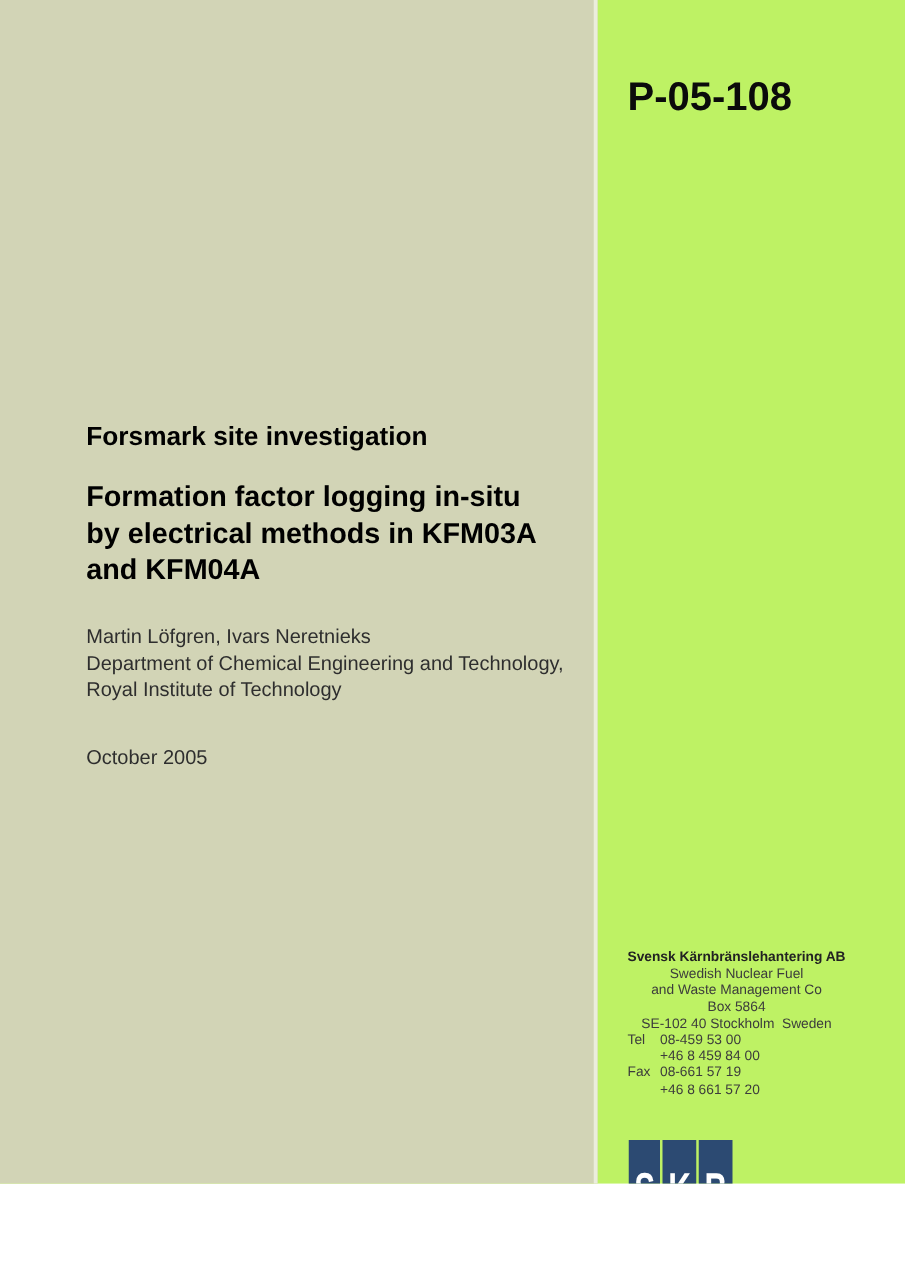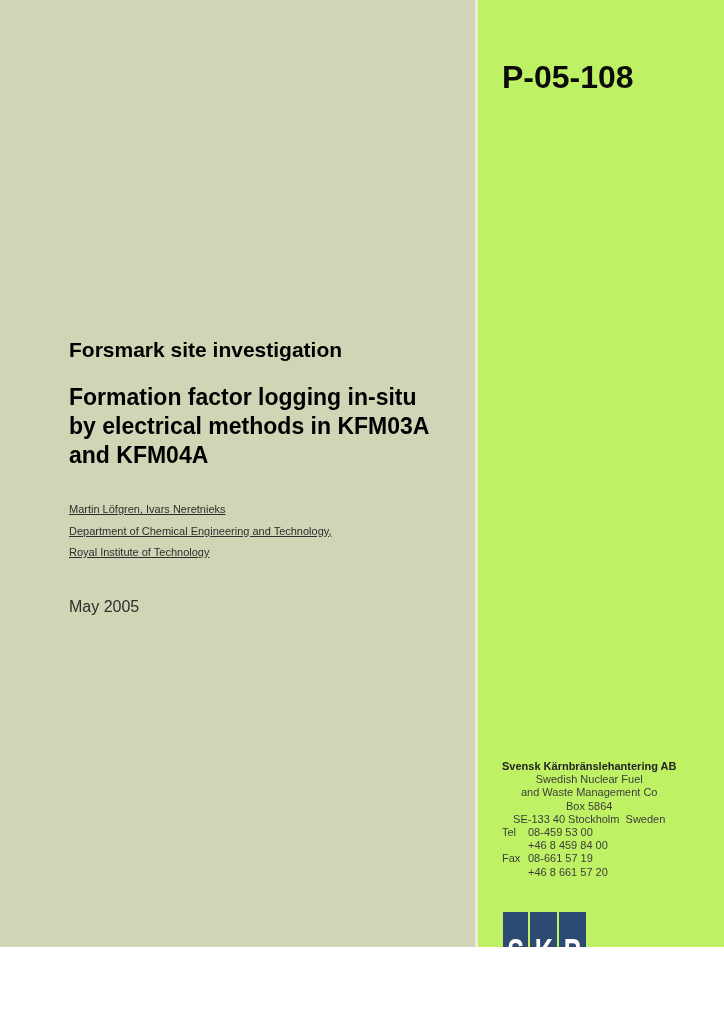--- a/index.html
+++ b/index.html
@@ -50,26 +50,25 @@
     font-size: 23px;
     font-weight: bold;
     line-height: 29px;
     color: #000000;
     white-space: pre-line;
   }
   .authors {
     position: absolute;
     left: 69px;
     top: 499px;
-    font-size: 11px;
+    font-size: 16px;
     font-weight: normal;
     line-height: 21.5px;
     color: #2e2e2e;
     white-space: pre-line;
-    text-decoration: underline;
   }
   .date {
     position: absolute;
     left: 69px;
     top: 596px;
     font-size: 16px;
     line-height: 21.5px;
     color: #2e2e2e;
     white-space: pre;
   }
@@ -142,28 +141,28 @@
   <div class="series-title">Forsmark site investigation</div>
 
   <div class="report-title">Formation factor logging in-situ
 by electrical methods in KFM03A
 and KFM04A</div>
 
   <div class="authors">Martin Löfgren, Ivars Neretnieks
 Department of Chemical Engineering and Technology,
 Royal Institute of Technology</div>
 
-  <div class="date">May 2005</div>
+  <div class="date">October 2005</div>
 
   <div class="publisher">
     <span class="publisher-name addr-line">Svensk Kärnbränslehantering AB</span>
     <span class="addr-line">Swedish Nuclear Fuel</span>
     <span class="addr-line">and Waste Management Co</span>
     <span class="addr-line">Box 5864</span>
-    <span class="addr-line">SE-133 40 Stockholm  Sweden</span>
+    <span class="addr-line">SE-102 40 Stockholm  Sweden</span>
 
     <div class="contact-row">
       <span class="contact-label">Tel</span>
       <span class="contact-value">08-459 53 00</span>
     </div>
     <div class="contact-row">
       <span class="contact-label"></span>
       <span class="contact-value">+46 8 459 84 00</span>
     </div>
     <div class="contact-row">

